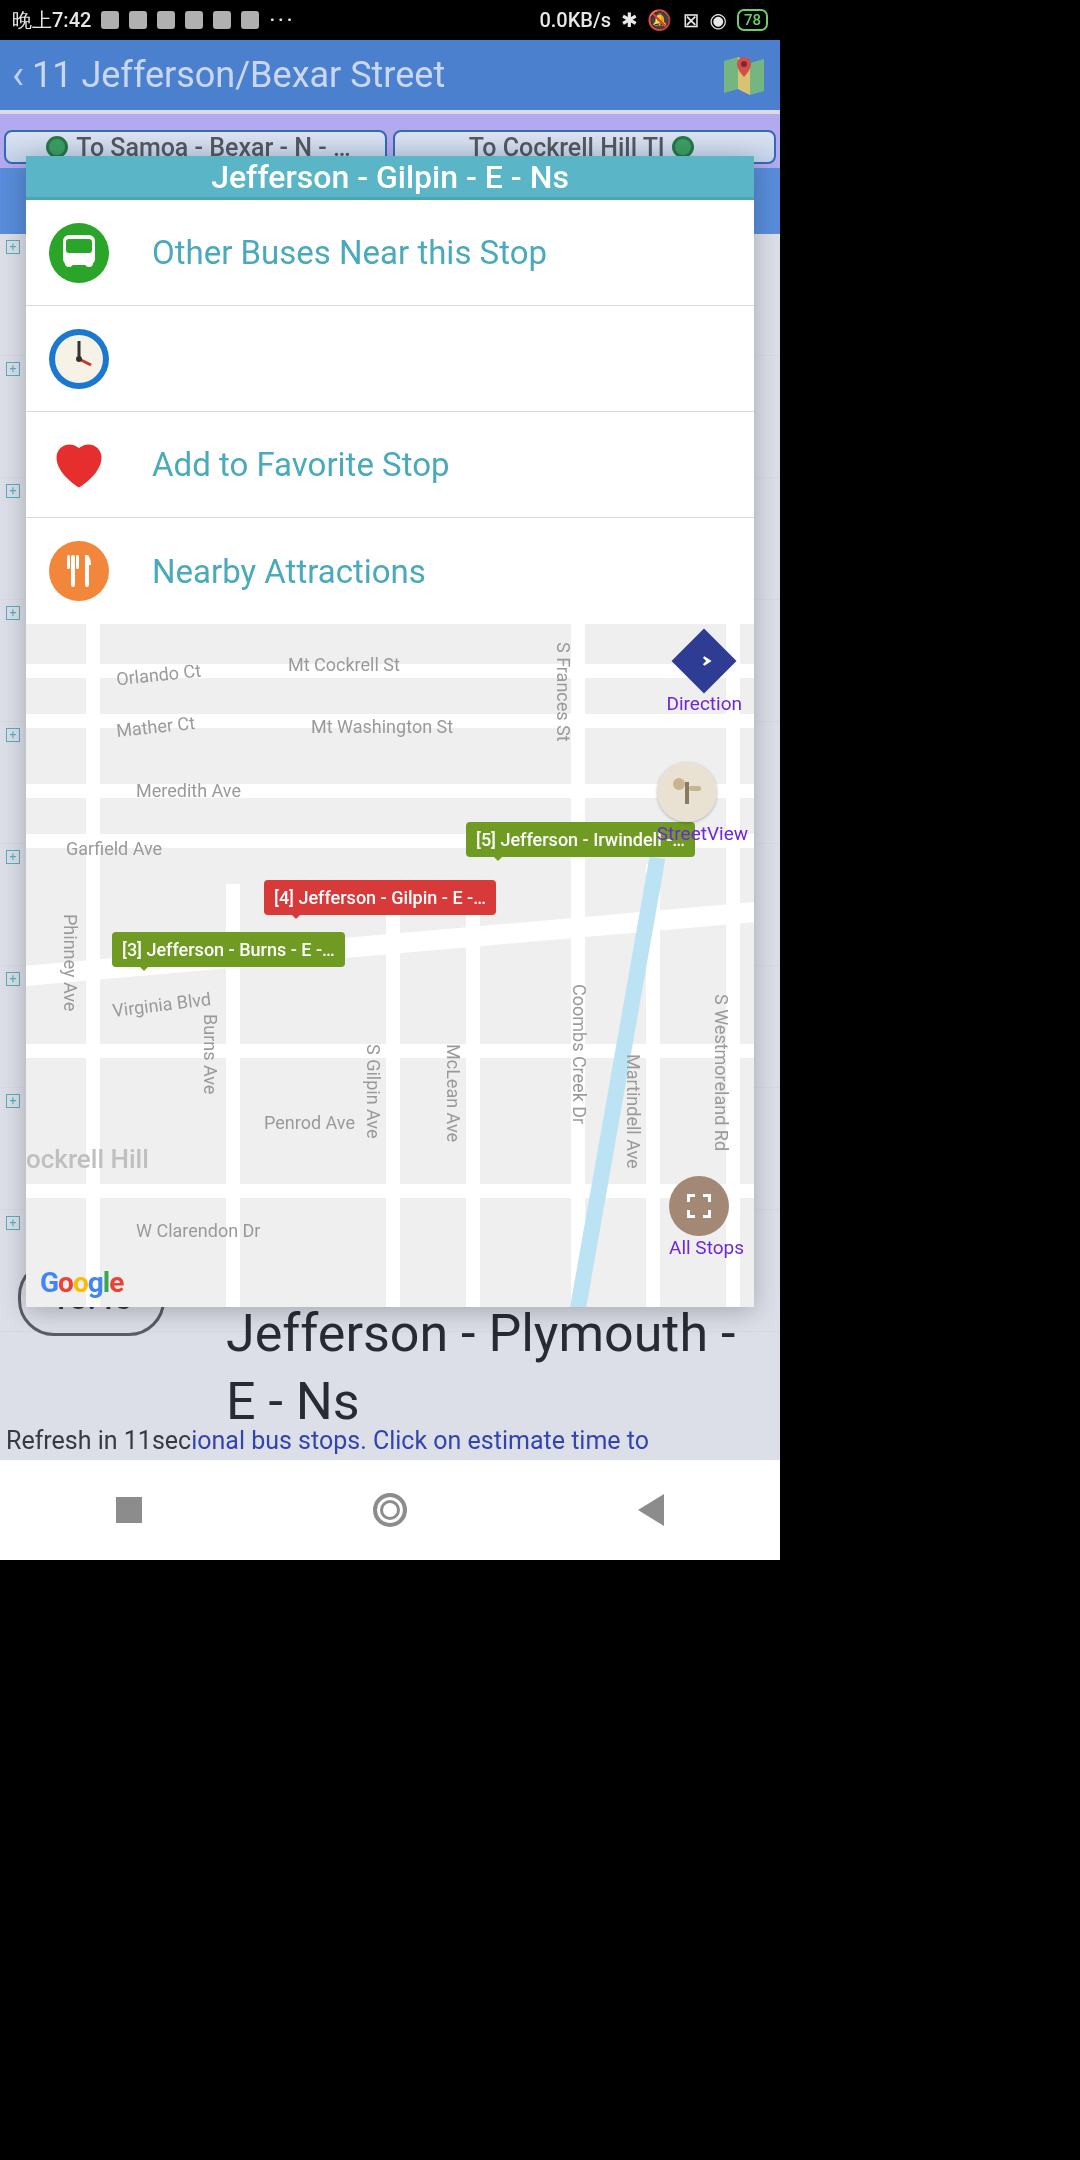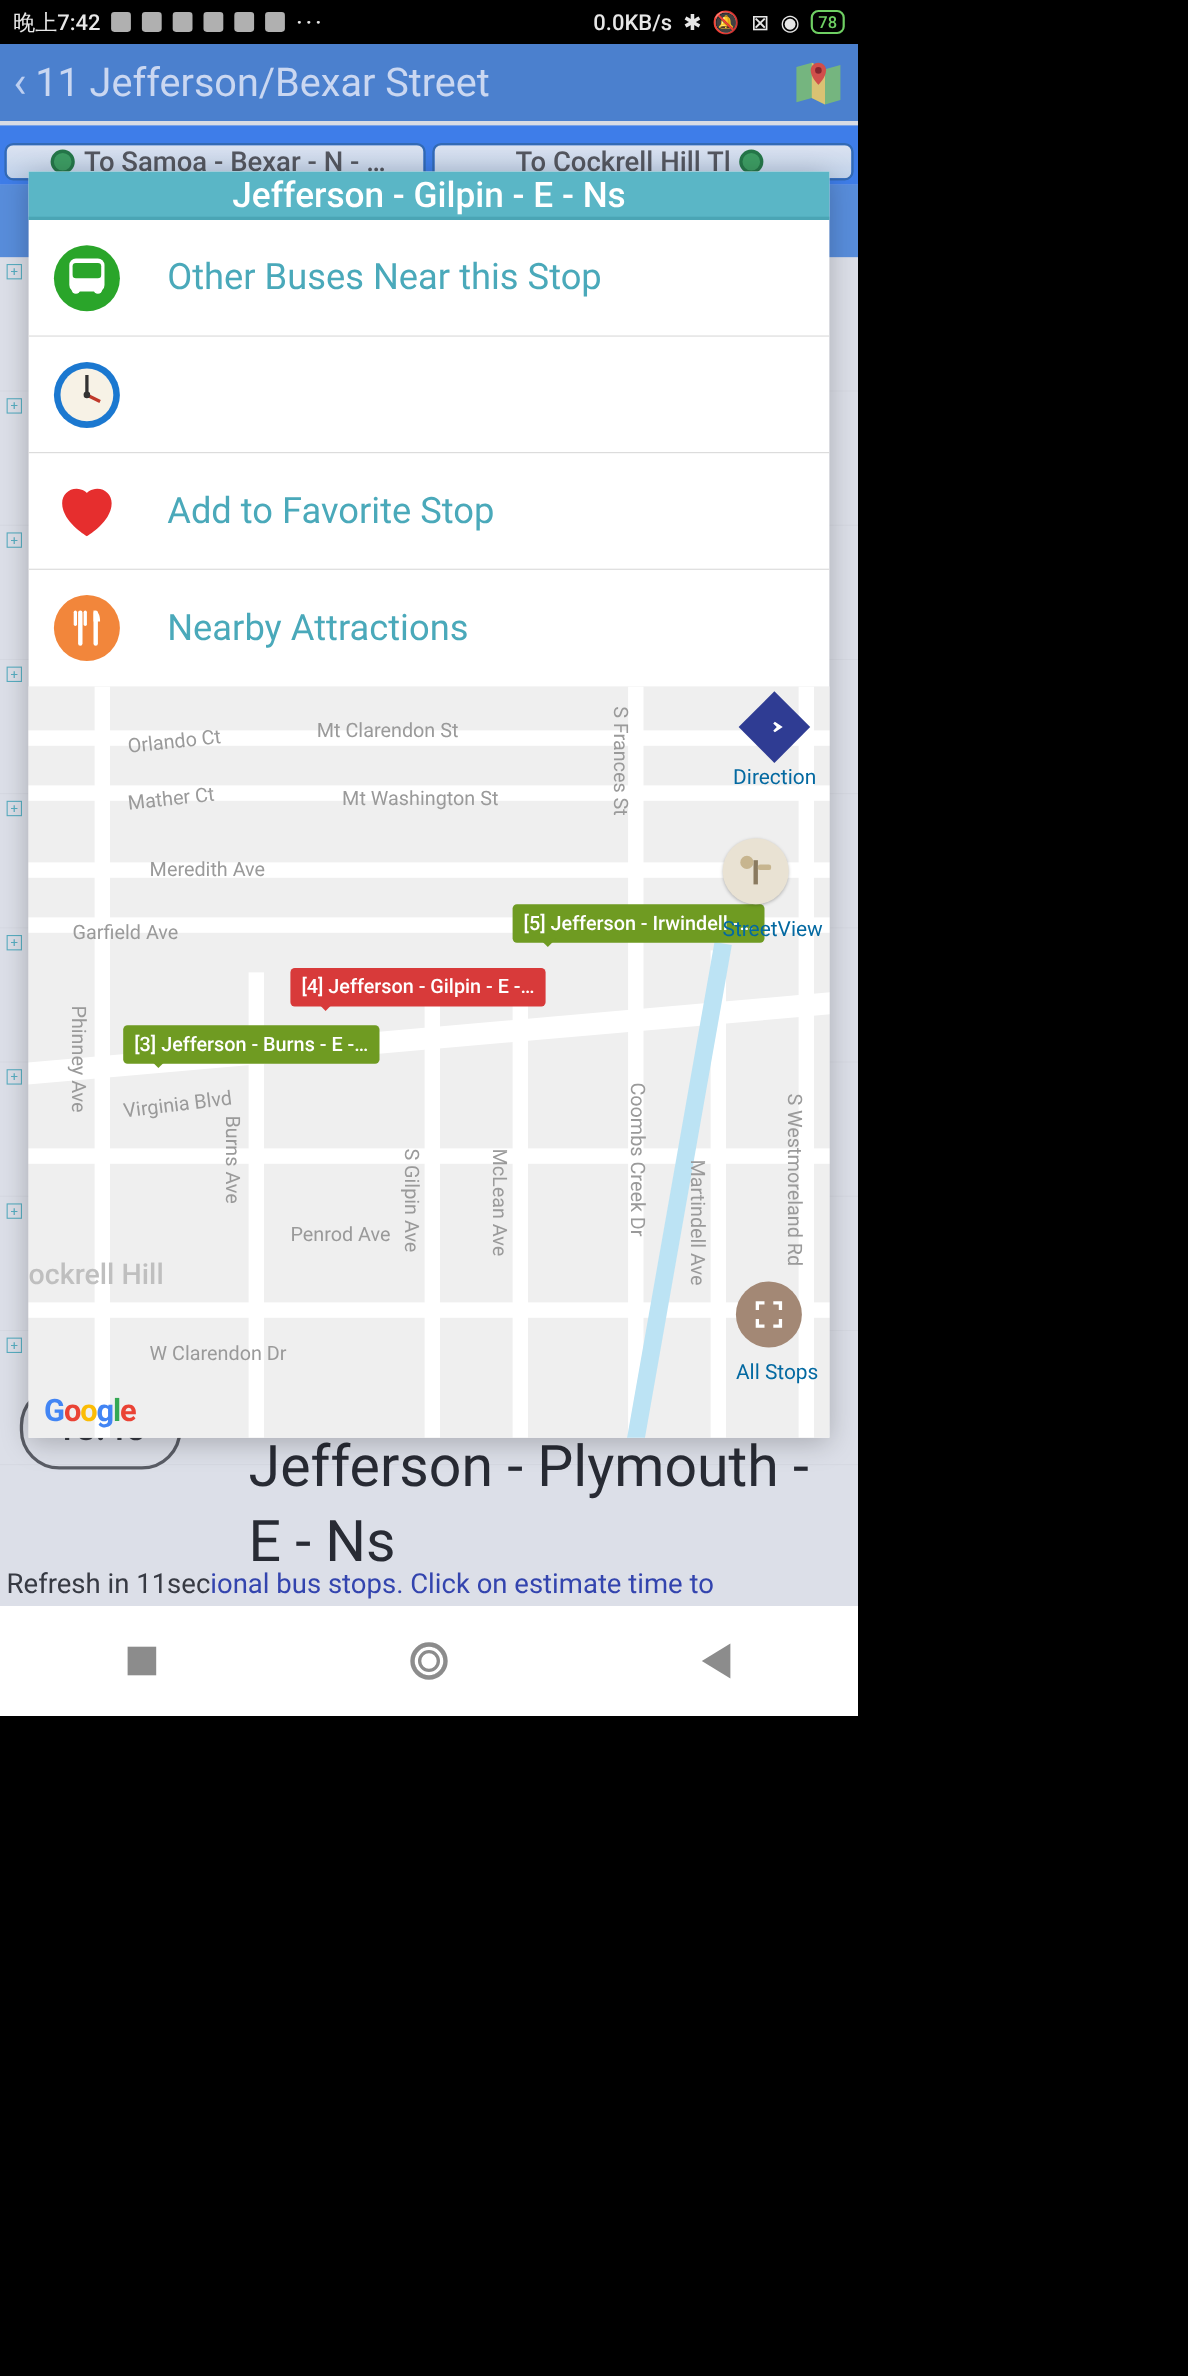--- a/index.html
+++ b/index.html
@@ -14,21 +14,21 @@
   .sb-dots { letter-spacing: 3px; }
 
   
   .app-header { position: absolute; top: 40px; left: 0; right: 0; height: 70px; background: #4a85d6; display: flex; align-items: center; padding: 0 12px; color: #e0ecff; }
   .back-chev { font-size: 40px; color: #d0e2ff; margin-right: 8px; line-height: 1; }
   .app-title { font-size: 36px; font-weight: 400; flex: 1; }
   .map-btn { width: 48px; height: 48px; position: relative; }
   .map-btn svg { width: 48px; height: 48px; }
 
   
-  .tabs { position: absolute; top: 114px; left: 0; right: 0; height: 54px; background: #3b82f6; display: flex; gap: 6px; padding: 16px 4px 4px; }
+  .tabs { position: absolute; top: 114px; left: 0; right: 0; height: 54px; background: #c4b5fd; display: flex; gap: 6px; padding: 16px 4px 4px; }
   .tab { flex: 1; border: 2px solid #2e6bb8; border-radius: 8px; background: linear-gradient(#f4f9ff, #d5e6f7); display: flex; align-items: center; justify-content: center; gap: 8px; font-size: 25px; color: #555; font-weight: 500; }
   .tab .busdot { width: 22px; height: 22px; border-radius: 50%; background: #3aa659; border: 3px solid #1e7a3a; }
   .tab-a .busdot { order: -1; margin-left: 6px; }
   .tab-b .busdot { margin-right: 6px; }
 
   
   .sub-strip { position: absolute; top: 168px; left: 0; right: 0; height: 66px; background: #5a95e6; }
 
   
   .bg-list { position: absolute; top: 234px; left: 0; right: 0; bottom: 140px; background: #f5f5f5; }
@@ -58,21 +58,21 @@
   .stlabel.v { transform: rotate(90deg); transform-origin: left top; }
   .google-logo { position: absolute; left: 14px; bottom: 8px; font-size: 28px; font-weight: 700; letter-spacing: -1px; }
   .google-logo span:nth-child(1){color:#4285F4}.google-logo span:nth-child(2){color:#EA4335}.google-logo span:nth-child(3){color:#FBBC05}.google-logo span:nth-child(4){color:#4285F4}.google-logo span:nth-child(5){color:#34A853}.google-logo span:nth-child(6){color:#EA4335}
   .stop-pin { position: absolute; color: #fff; font-size: 18px; font-weight: 500; padding: 7px 10px; border-radius: 4px; white-space: nowrap; }
   .stop-pin::after { content: ""; position: absolute; left: 24px; bottom: -12px; border: 8px solid transparent; border-top-color: inherit; }
   .pin-green { background: #6f9b22; border-top-color: #6f9b22; }
   .pin-green::after { border-top-color: #6f9b22; }
   .pin-red { background: #d83a3a; border-top-color: #d83a3a; }
   .pin-red::after { border-top-color: #d83a3a; }
   .map-action { position: absolute; text-align: center; }
-  .map-action .lbl { font-size: 19px; color: #0369a1; margin-top: 11px; }
+  .map-action .lbl { font-size: 19px; color: #6d28d9; }
   .dir-diamond { width: 46px; height: 46px; background: #2f3c93; transform: rotate(45deg); display: flex; align-items: center; justify-content: center; }
   .dir-diamond svg { transform: rotate(-45deg); }
   .allstops-bubble { width: 60px; height: 60px; border-radius: 50%; background: #a38875; display: flex; align-items: center; justify-content: center; }
   .street-bubble { width: 60px; height: 60px; border-radius: 50%; background: #e9e2d3; box-shadow: 0 1px 3px rgba(0,0,0,.25); display:flex; align-items:center; justify-content:center; }
 
   
   .navbar { position: absolute; bottom: 0; left: 0; right: 0; height: 100px; background: #fff; display: flex; align-items: center; justify-content: space-around; }
   .nav-sq { width: 26px; height: 26px; background: #8c8c8c; }
   .nav-circ { width: 34px; height: 34px; border: 4px solid #8c8c8c; border-radius: 50%; box-shadow: 0 0 0 3px #fff inset, 0 0 0 6px #8c8c8c inset; }
   .nav-tri { width: 0; height: 0; border-top: 16px solid transparent; border-bottom: 16px solid transparent; border-right: 26px solid #8c8c8c; }
@@ -238,21 +238,21 @@
       <div class="road road-v" style="left:200px;top:260px;bottom:0;"></div>
       <div class="road road-v" style="left:360px;top:260px;bottom:0;"></div>
       <div class="road road-v" style="left:440px;top:260px;bottom:0;"></div>
       <div class="road road-v" style="left:545px;top:0;bottom:0;"></div>
       <div class="road road-v" style="left:620px;top:240px;bottom:0;"></div>
       <div class="road road-v" style="left:700px;top:0;bottom:0;"></div>
       <div class="creek" style="left:580px;top:230px;height:500px;"></div>
 
       <div class="stlabel" style="top:40px;left:90px;transform:rotate(-6deg);">Orlando Ct</div>
       <div class="stlabel" style="top:92px;left:90px;transform:rotate(-6deg);">Mather Ct</div>
-      <div class="stlabel" style="top:30px;left:262px;">Mt Clarendon St</div>
+      <div class="stlabel" style="top:30px;left:262px;">Mt Cockrell St</div>
       <div class="stlabel" style="top:92px;left:285px;">Mt Washington St</div>
       <div class="stlabel" style="top:156px;left:110px;">Meredith Ave</div>
       <div class="stlabel" style="top:214px;left:40px;">Garfield Ave</div>
       <div class="stlabel" style="top:370px;left:86px;transform:rotate(-7deg);">Virginia Blvd</div>
       <div class="stlabel" style="top:488px;left:238px;">Penrod Ave</div>
       <div class="stlabel" style="top:596px;left:110px;">W Clarendon Dr</div>
       <div class="stlabel" style="top:520px;left:0px;font-size:26px;color:#bfbfbf;font-weight:500;">ockrell Hill</div>
       <div class="stlabel v" style="top:290px;left:55px;">Phinney Ave</div>
       <div class="stlabel v" style="top:390px;left:195px;">Burns Ave</div>
       <div class="stlabel v" style="top:420px;left:358px;">S Gilpin Ave</div>

